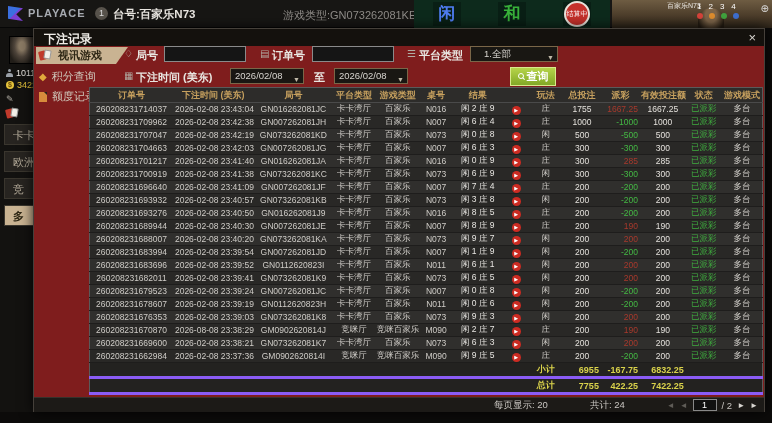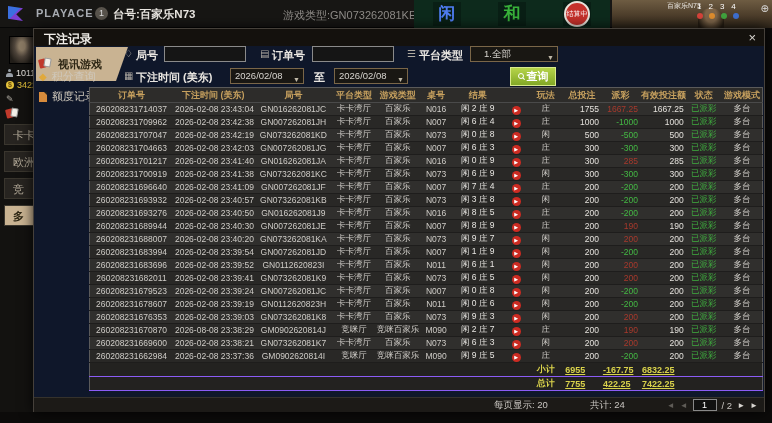--- a/index.html
+++ b/index.html
@@ -2,21 +2,21 @@
 <html><head>
 <meta charset="utf-8">
 <style>
   html,body{margin:0;padding:0;background:#000;}
   *{box-sizing:border-box;font-family:"Liberation Sans","DejaVu Sans",sans-serif;}
   .screen{position:relative;width:772px;height:423px;background:#0c0b0a;overflow:hidden;}
 
   
   .topbar{position:absolute;left:0;top:0;width:772px;height:28px;background:#171614;border-bottom:1px solid #060606;}
   .logo-mark{position:absolute;left:8px;top:6px;width:15px;height:15px;background:linear-gradient(135deg,#3b6fe0 50%,#7a3fd0 50%);clip-path:polygon(0 0,100% 15%,55% 55%,100% 100%,0 85%);}
-  .brand{position:absolute;left:36px;top:7px;font-size:11px;font-weight:bold;letter-spacing:1px;color:#a9adb3;}
+  .brand{position:absolute;left:28px;top:7px;font-size:11px;font-weight:bold;letter-spacing:1px;color:#a9adb3;}
   .num-badge{position:absolute;left:95px;top:7px;width:13px;height:13px;border-radius:50%;background:#58534c;color:#ddd;font-size:9px;text-align:center;line-height:13px;}
   .table-label{position:absolute;left:113px;top:7px;font-size:11.5px;font-weight:bold;color:#e9e6e1;}
   .round-label{position:absolute;left:283px;top:8px;font-size:11px;color:#8f8c88;}
   .bet-zone{position:absolute;left:414px;top:0;width:196px;height:28px;background:#0d2a1c;display:flex;align-items:center;justify-content:space-around;}
   .bs{font-size:17px;font-weight:bold;width:28px;height:24px;text-align:center;line-height:24px;background:rgba(0,0,0,.25);}
   .bs.player{color:#4f7df2;}.bs.tie{color:#38b23a;}.bs.banker{color:#e04438;}
   .settle{position:absolute;left:564px;top:1px;width:26px;height:26px;border-radius:50%;background:#c5312b;border:2px solid #e8e2da;color:#fff;font-size:7px;display:flex;align-items:center;justify-content:center;}
   .video{position:absolute;left:612px;top:0;width:160px;height:28px;background:linear-gradient(180deg,#6e5c42,#4a3b29 60%,#2e2519);overflow:hidden;}
   .dealer{position:absolute;left:86px;top:8px;width:26px;height:24px;border-radius:50% 50% 0 0;background:radial-gradient(ellipse at 50% 30%,#7d6549 30%,#241c12 75%);}
   .video-label{position:absolute;left:55px;top:1px;font-size:7px;color:#e8e5e0;}
@@ -35,27 +35,27 @@
   .person-ico:after{content:"";position:absolute;left:0;top:3.5px;width:7px;height:4px;border-radius:3px 3px 0 0;background:#9aa0a8;}
   .coin-ico{width:8px;height:8px;border-radius:50%;background:#e5c33c;color:#6b4f0d;font-size:7px;line-height:8px;text-align:center;font-weight:bold;}
   .pencil-ico{font-size:9px;color:#b0aba2;}
   .mini-cards{position:relative;width:14px;height:12px;}
   .mini-cards .mc1{position:absolute;left:0;top:1px;width:7px;height:9px;background:#c0392b;transform:rotate(-14deg);border-radius:1px;}
   .mini-cards .mc2{position:absolute;left:5px;top:0;width:7px;height:9px;background:#f2efe8;transform:rotate(10deg);border-radius:1px;border:1px solid #999;}
   .side-btn{position:absolute;left:4px;width:58px;height:21px;background:#272420;border:1px solid #3a362e;color:#b3aa98;font-size:11px;line-height:20px;padding-left:8px;overflow:hidden;white-space:nowrap;}
   .side-btn.active{background:#c9b392;color:#2e2715;font-weight:bold;}
 
   
-  .modal{position:absolute;left:33px;top:28px;width:732px;height:384px;background:#0f172a;border:1px solid #45403a;box-shadow:0 0 12px rgba(0,0,0,.8);}
+  .modal{position:absolute;left:33px;top:28px;width:732px;height:384px;background:#7f1d1d;border:1px solid #45403a;box-shadow:0 0 12px rgba(0,0,0,.8);}
   .modal-head{position:absolute;left:0;top:0;right:0;height:17px;background:#14110d;}
   .modal-title{position:absolute;left:10px;top:2px;font-size:12px;font-weight:bold;color:#f0ede8;}
   .modal-close{position:absolute;right:8px;top:1px;font-size:13px;color:#d8d5d0;cursor:pointer;}
 
   .side-tab{position:absolute;display:flex;align-items:center;gap:5px;font-size:11px;color:#cfc8bb;}
-  .side-tab.active{left:2px;top:18px;width:92px;height:34px;background:#c9b392;clip-path:polygon(0 0,100% 0,calc(100% - 12px) 100%,0 100%);color:#2e2715;font-weight:bold;padding-left:3px;}
+  .side-tab.active{left:2px;top:18px;width:92px;height:17px;background:#c9b392;clip-path:polygon(0 0,100% 0,calc(100% - 12px) 100%,0 100%);color:#2e2715;font-weight:bold;padding-left:3px;}
   .side-tab.t2{left:5px;top:40px;}
   .side-tab.t3{left:5px;top:60px;}
   .gem-ico{color:#e0a93c;font-size:10px;line-height:10px;}
   .doc-ico{width:8px;height:10px;background:#d78b3c;position:relative;}
   .doc-ico:before{content:"";position:absolute;right:0;top:0;border-left:3px solid transparent;border-top:3px solid #26231f;}
 
   .f-row1{position:absolute;left:88px;top:16px;right:4px;height:20px;}
   .f-row2{position:absolute;left:88px;top:38px;right:4px;height:20px;}
   .f-label{position:absolute;font-size:11px;font-weight:bold;color:#e8e5e0;top:3px;}
   .f-ico{position:absolute;top:4px;font-size:10px;color:#b0aba2;line-height:10px;}
@@ -66,28 +66,28 @@
   .mag{width:7px;height:7px;position:relative;display:inline-block;}
   .mag:before{content:"";position:absolute;left:0;top:0;width:4px;height:4px;border:1.4px solid #fff;border-radius:50%;}
   .mag:after{content:"";position:absolute;left:4.6px;top:4.6px;width:2.8px;height:1.4px;background:#fff;transform:rotate(45deg);}
 
   .tbl-wrap{position:absolute;left:55px;top:58px;width:674px;}
   table{width:100%;border-collapse:collapse;table-layout:fixed;border:1px solid #5a5a5a;}
   th{height:15px;background:#2d2c2a;color:#c6a05e;font-size:9px;font-weight:bold;border-bottom:1px solid #4a4a4a;overflow:hidden;white-space:nowrap;padding:0 1px;}
   td{height:12.4px;font-size:8.5px;color:#cfccc7;text-align:center;white-space:nowrap;overflow:hidden;border-bottom:1px solid #1e1d1c;padding:0 2px;}
   tr.r-odd td{background:#302f2d;}
   tr.r-even td{background:#292826;}
-  .c-num{text-align:right;color:#e4e1dc;}
+  .c-num{color:#e4e1dc;}
   .c-pos{text-align:right;color:#a8392c;}
   .c-neg{text-align:right;color:#44b944;}
   .c-status{color:#3fae3f;}
   .c-result{color:#e8e6e2;text-align:center;}
   .playbtn{display:inline-block;width:9px;height:9px;border-radius:50%;background:#cc2b22;color:#fff;font-size:5px;line-height:9px;text-align:center;cursor:pointer;}
-  tr.sumrow td{background:#232220;color:#d9d24b;font-weight:bold;font-size:9px;height:12.6px;border-bottom:1px solid #8b5cf6;}
-  tr.sumrow td.c-sumnum{text-align:left;text-decoration:underline;}
+  tr.sumrow td{background:#232220;color:#d9d24b;font-weight:bold;font-size:9px;height:12.6px;border-bottom:3px solid #8b5cf6;}
+  tr.sumrow td.c-sumnum{text-align:right;}
 
   .modal-foot{position:absolute;left:0;right:0;top:368px;height:15px;background:#1c1a17;border-top:1px solid #35322c;display:flex;align-items:center;justify-content:flex-end;font-size:9.5px;color:#c8c5c0;}
   .foot-item{margin-right:42px;}
   .pgn{display:flex;align-items:center;gap:5px;margin-right:6px;}
   .pg-arrow{font-size:8px;cursor:pointer;}
   .pg-dim{color:#5f5c57;}
   .pg-lit{color:#d8d5d0;}
   .pg-input{width:24px;height:12px;background:#111;border:1px solid #888;color:#fff;font-size:9px;text-align:center;padding:0;}
 </style>
 </head>

